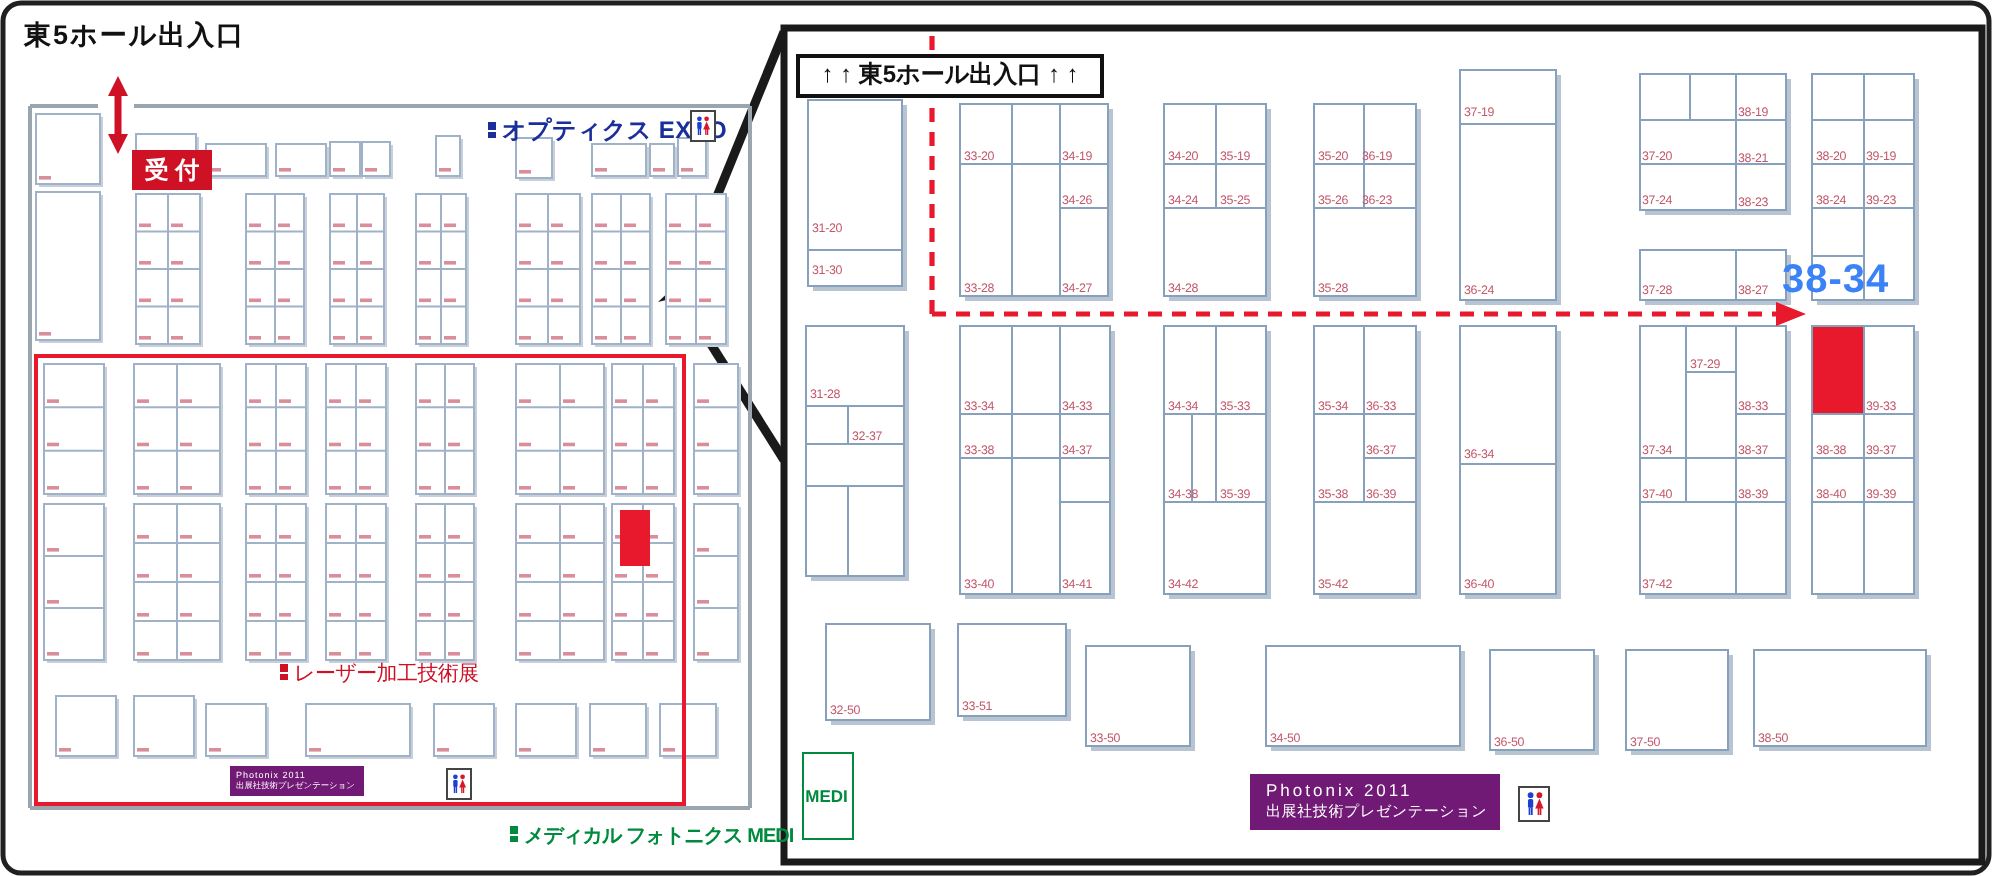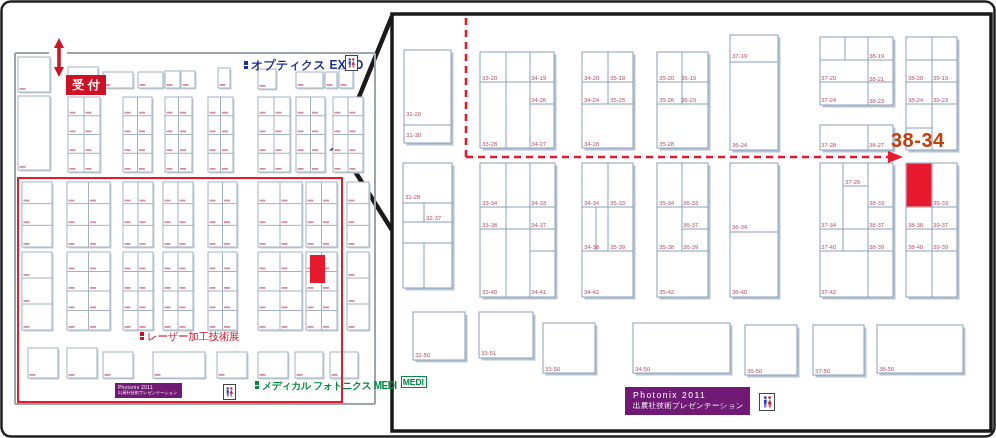--- a/index.html
+++ b/index.html
@@ -12,32 +12,32 @@
   .ov{position:absolute;white-space:nowrap;}
   #hall-title{left:12px;top:9px;font-size:13.5px;font-weight:bold;color:#111;letter-spacing:1px;}
   #reception{left:66px;top:35px;width:40px;height:20px;background:#cf1126;color:#fff;
     font-size:12px;font-weight:bold;text-align:center;line-height:20px;margin-top:40px;}
   #optics-label{left:244px;top:57px;font-size:12px;font-weight:bold;color:#1b2f9b;letter-spacing:0.2px;}
   #laser-label{left:140px;top:330px;font-size:10.5px;font-weight:normal;color:#cf1126;letter-spacing:-0.3px;}
   #medical-label{left:255px;top:376px;font-size:10px;font-weight:bold;color:#008a3e;letter-spacing:-0.5px;}
   .mark{display:inline-block;width:4px;margin-right:3px;vertical-align:-1px;}
   .mark i{display:block;width:3.5px;height:3.5px;background:currentColor;margin-bottom:1px;}
   .badge{display:inline-block;margin-left:4px;border:1.5px solid #008a3e;color:#008a3e;background:#fff;
-    font-size:8.5px;font-weight:bold;padding:0 1px;width:22px;overflow:hidden;vertical-align:1px;letter-spacing:0;}
+    font-size:8.5px;font-weight:bold;padding:16px 1px;width:22px;overflow:hidden;vertical-align:1px;letter-spacing:0;}
   .presbox{background:#701a75;color:#fff;box-sizing:border-box;overflow:hidden;}
   #mini-pres{left:115px;top:383px;width:67px;height:15px;padding:2px 0 0 3px;}
   #mini-pres .l1{font-size:4.5px;line-height:5px;letter-spacing:0.5px;}
   #mini-pres .l2{font-size:4.2px;line-height:5px;}
   #main-pres{left:625px;top:387px;width:125px;height:28px;padding:3px 0 0 8px;}
   #main-pres .l1{font-size:8.5px;line-height:10px;letter-spacing:1.5px;}
   #main-pres .l2{font-size:7.5px;line-height:11px;letter-spacing:0.3px;}
   #entrance-banner{left:398px;top:27px;width:154px;height:22px;box-sizing:border-box;
     border:2.5px solid #111;background:#fff;font-size:12px;font-weight:bold;color:#111;
     text-align:center;line-height:16px;}
-  #featured-booth{left:891px;top:129px;font-size:20px;font-weight:bold;color:#c2410c;letter-spacing:0.5px;}
+  #featured-booth{left:891px;top:129px;font-size:20px;font-weight:bold;color:#3b82f6;letter-spacing:0.5px;}
   .wc{position:absolute;background:#fff;border:1.5px solid #444;box-sizing:border-box;
     display:flex;align-items:center;justify-content:center;padding:1px;}
   #wc-top{left:345px;top:55px;width:13px;height:16px;}
   #wc-mini{left:223px;top:384px;width:13px;height:16px;}
   #wc-main{left:759px;top:393px;width:16px;height:18px;}
 </style>
 </head>
 <body>
 
 <div class="stage">
@@ -558,40 +558,42 @@
       <text x="933" y="249" fill="#c2596b" font-size="6.2" font-family="&quot;Liberation Sans&quot;,&quot;DejaVu Sans&quot;,sans-serif" letter-spacing="-0.15">39-39</text>
       <text x="415" y="357" fill="#c2596b" font-size="6.2" font-family="&quot;Liberation Sans&quot;,&quot;DejaVu Sans&quot;,sans-serif" letter-spacing="-0.15">32-50</text>
       <text x="481" y="355" fill="#c2596b" font-size="6.2" font-family="&quot;Liberation Sans&quot;,&quot;DejaVu Sans&quot;,sans-serif" letter-spacing="-0.15">33-51</text>
       <text x="545" y="371" fill="#c2596b" font-size="6.2" font-family="&quot;Liberation Sans&quot;,&quot;DejaVu Sans&quot;,sans-serif" letter-spacing="-0.15">33-50</text>
       <text x="635" y="371" fill="#c2596b" font-size="6.2" font-family="&quot;Liberation Sans&quot;,&quot;DejaVu Sans&quot;,sans-serif" letter-spacing="-0.15">34-50</text>
       <text x="747" y="373" fill="#c2596b" font-size="6.2" font-family="&quot;Liberation Sans&quot;,&quot;DejaVu Sans&quot;,sans-serif" letter-spacing="-0.15">36-50</text>
       <text x="815" y="373" fill="#c2596b" font-size="6.2" font-family="&quot;Liberation Sans&quot;,&quot;DejaVu Sans&quot;,sans-serif" letter-spacing="-0.15">37-50</text>
       <text x="879" y="371" fill="#c2596b" font-size="6.2" font-family="&quot;Liberation Sans&quot;,&quot;DejaVu Sans&quot;,sans-serif" letter-spacing="-0.15">38-50</text>
     </svg>
 
+  <div class="ov" id="hall-title">東5ホール出入口</div>
 
   <div class="ov" id="reception">受 付</div>
 
   <div class="ov" id="optics-label">
     <span class="mark"><i></i><i></i></span><span>オプティクス EXPO</span>
   </div>
 
   <div class="ov" id="laser-label">
     <span class="mark"><i></i><i></i></span><span>レーザー加工技術展</span>
   </div>
 
   <div class="ov" id="medical-label">
     <span class="mark"><i></i><i></i></span><span>メディカル フォトニクス MEDI</span><span class="badge">MEDI</span>
   </div>
 
   <div class="ov presbox" id="mini-pres">
     <div class="l1">Photonix 2011</div>
     <div class="l2">出展社技術プレゼンテーション</div>
   </div>
 
+  <div class="ov" id="entrance-banner">↑ ↑ 東5ホール出入口 ↑ ↑</div>
 
   <div class="ov" id="featured-booth">38-34</div>
 
   <div class="ov presbox" id="main-pres">
     <div class="l1">Photonix  2011</div>
     <div class="l2">出展社技術プレゼンテーション</div>
   </div>
 
   <div class="wc" id="wc-top">
     <svg viewBox="0 0 20 24" width="9" height="12">

